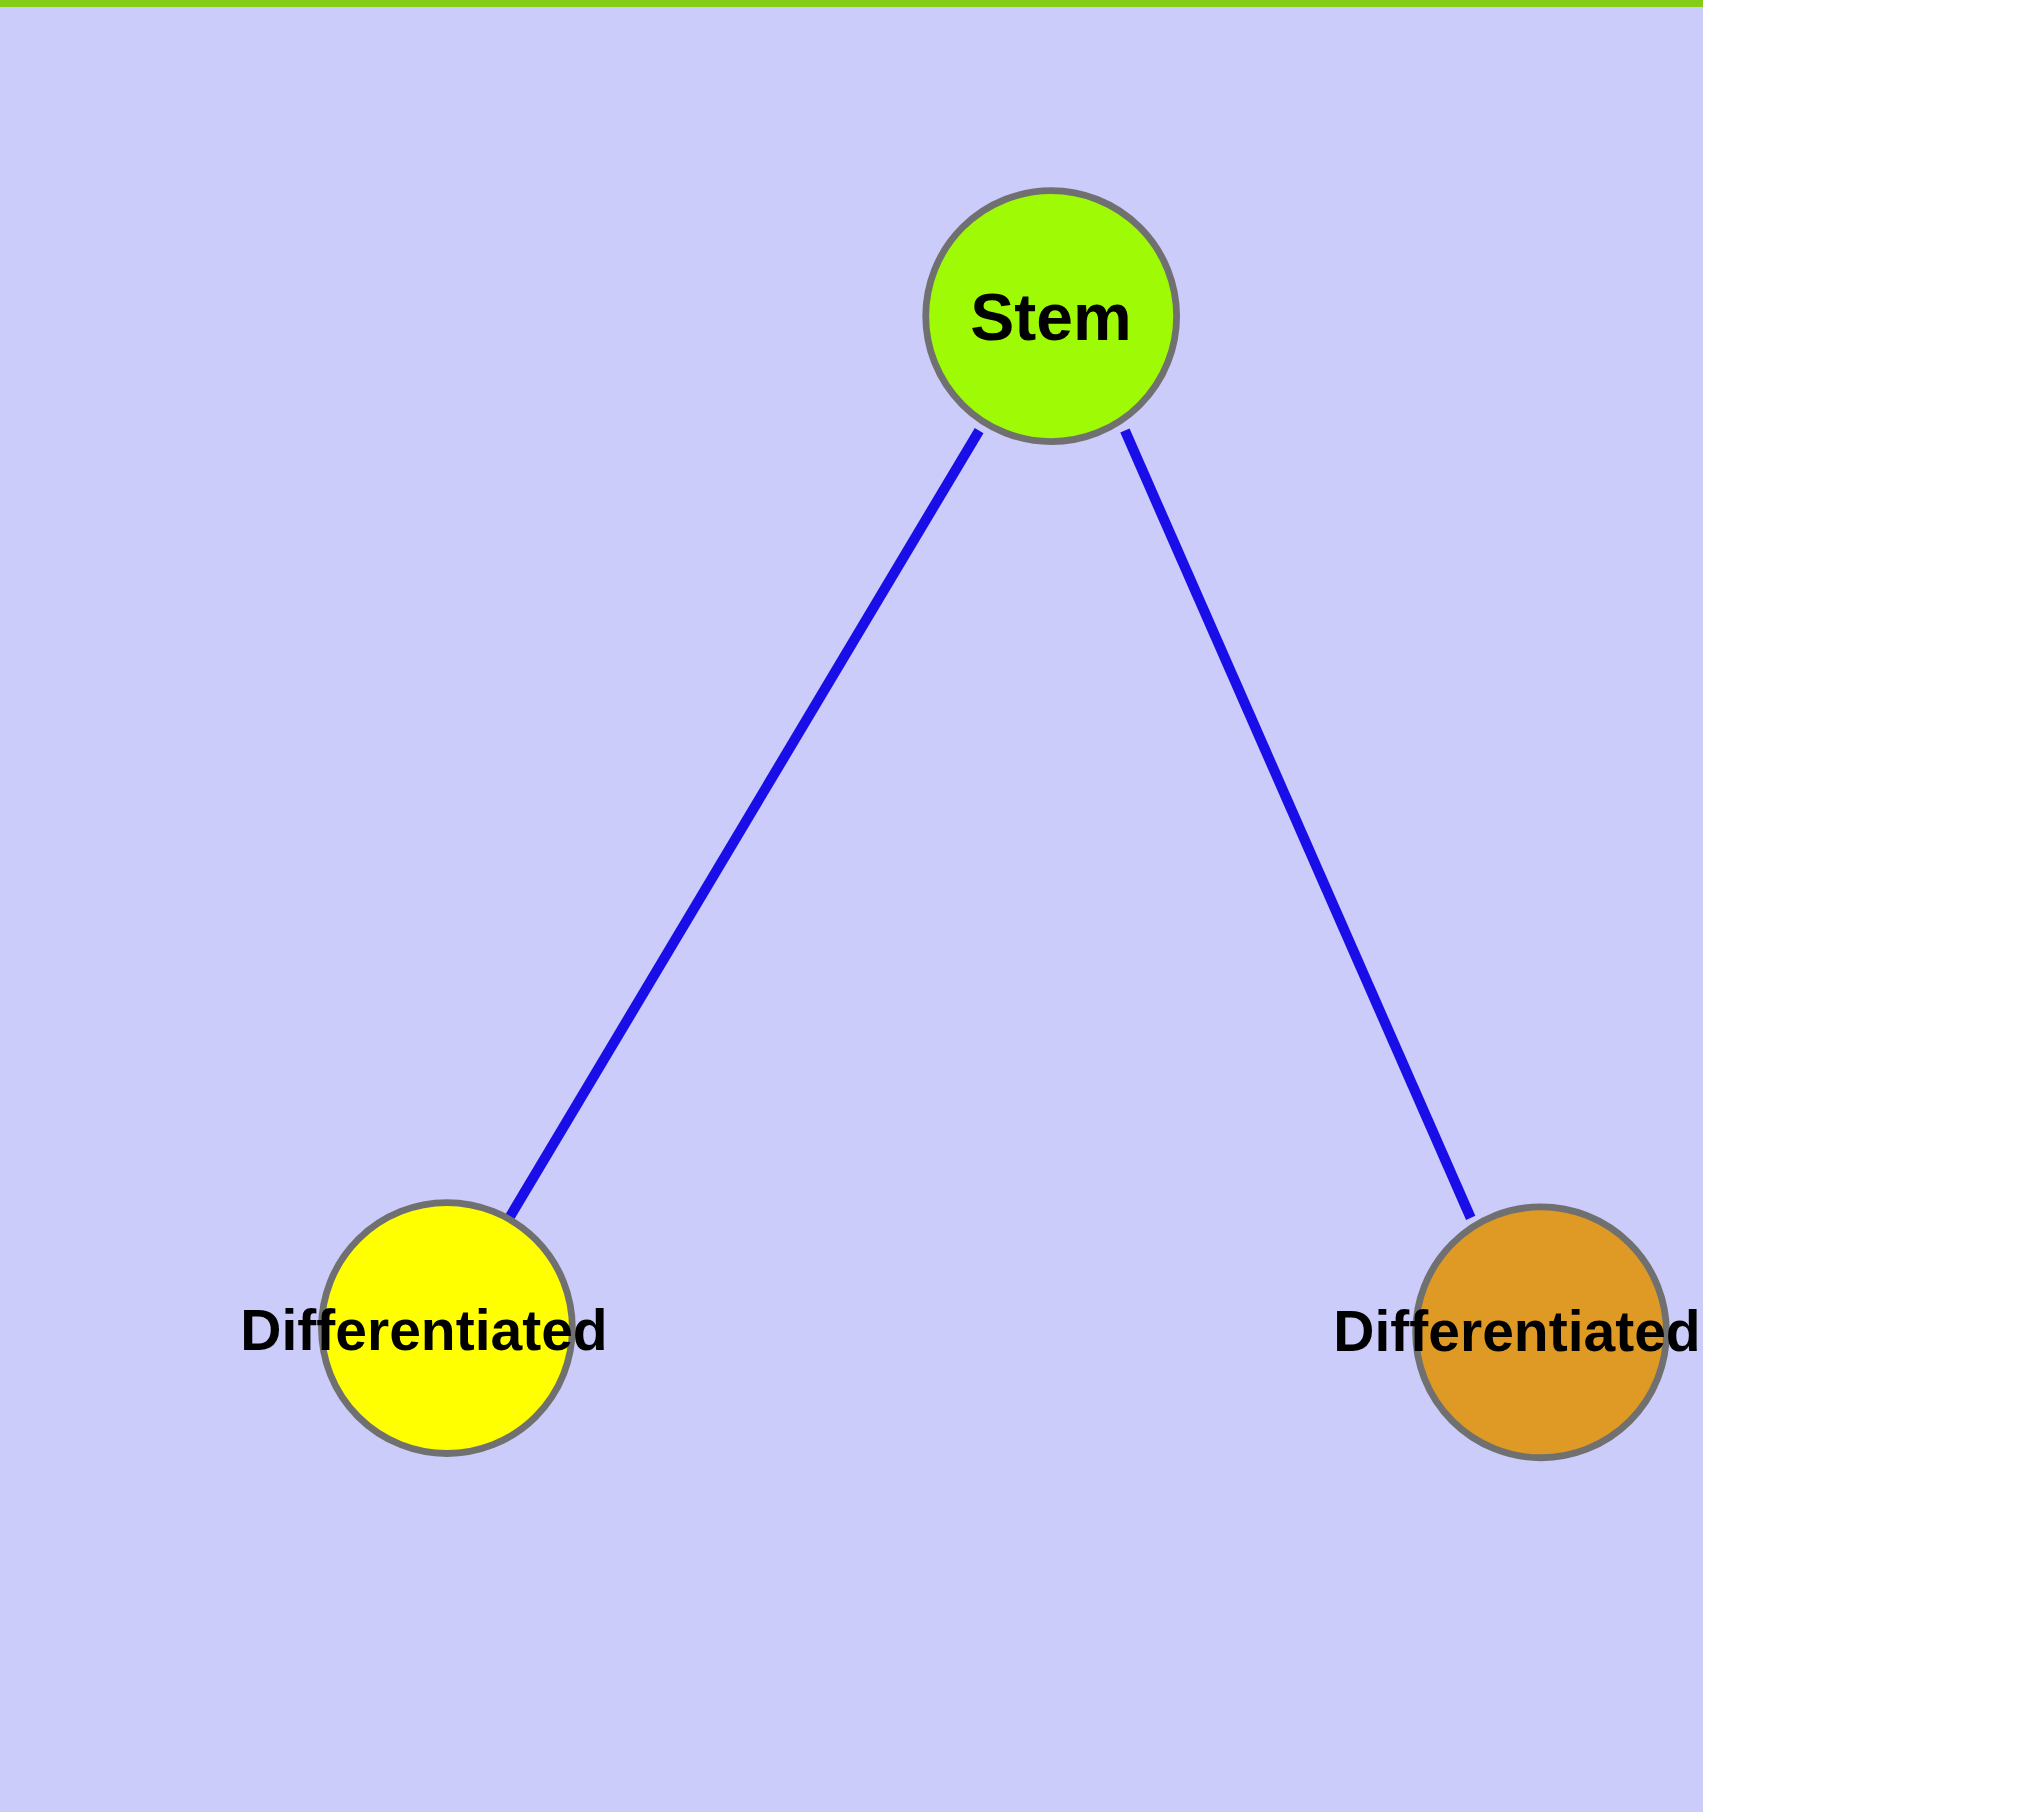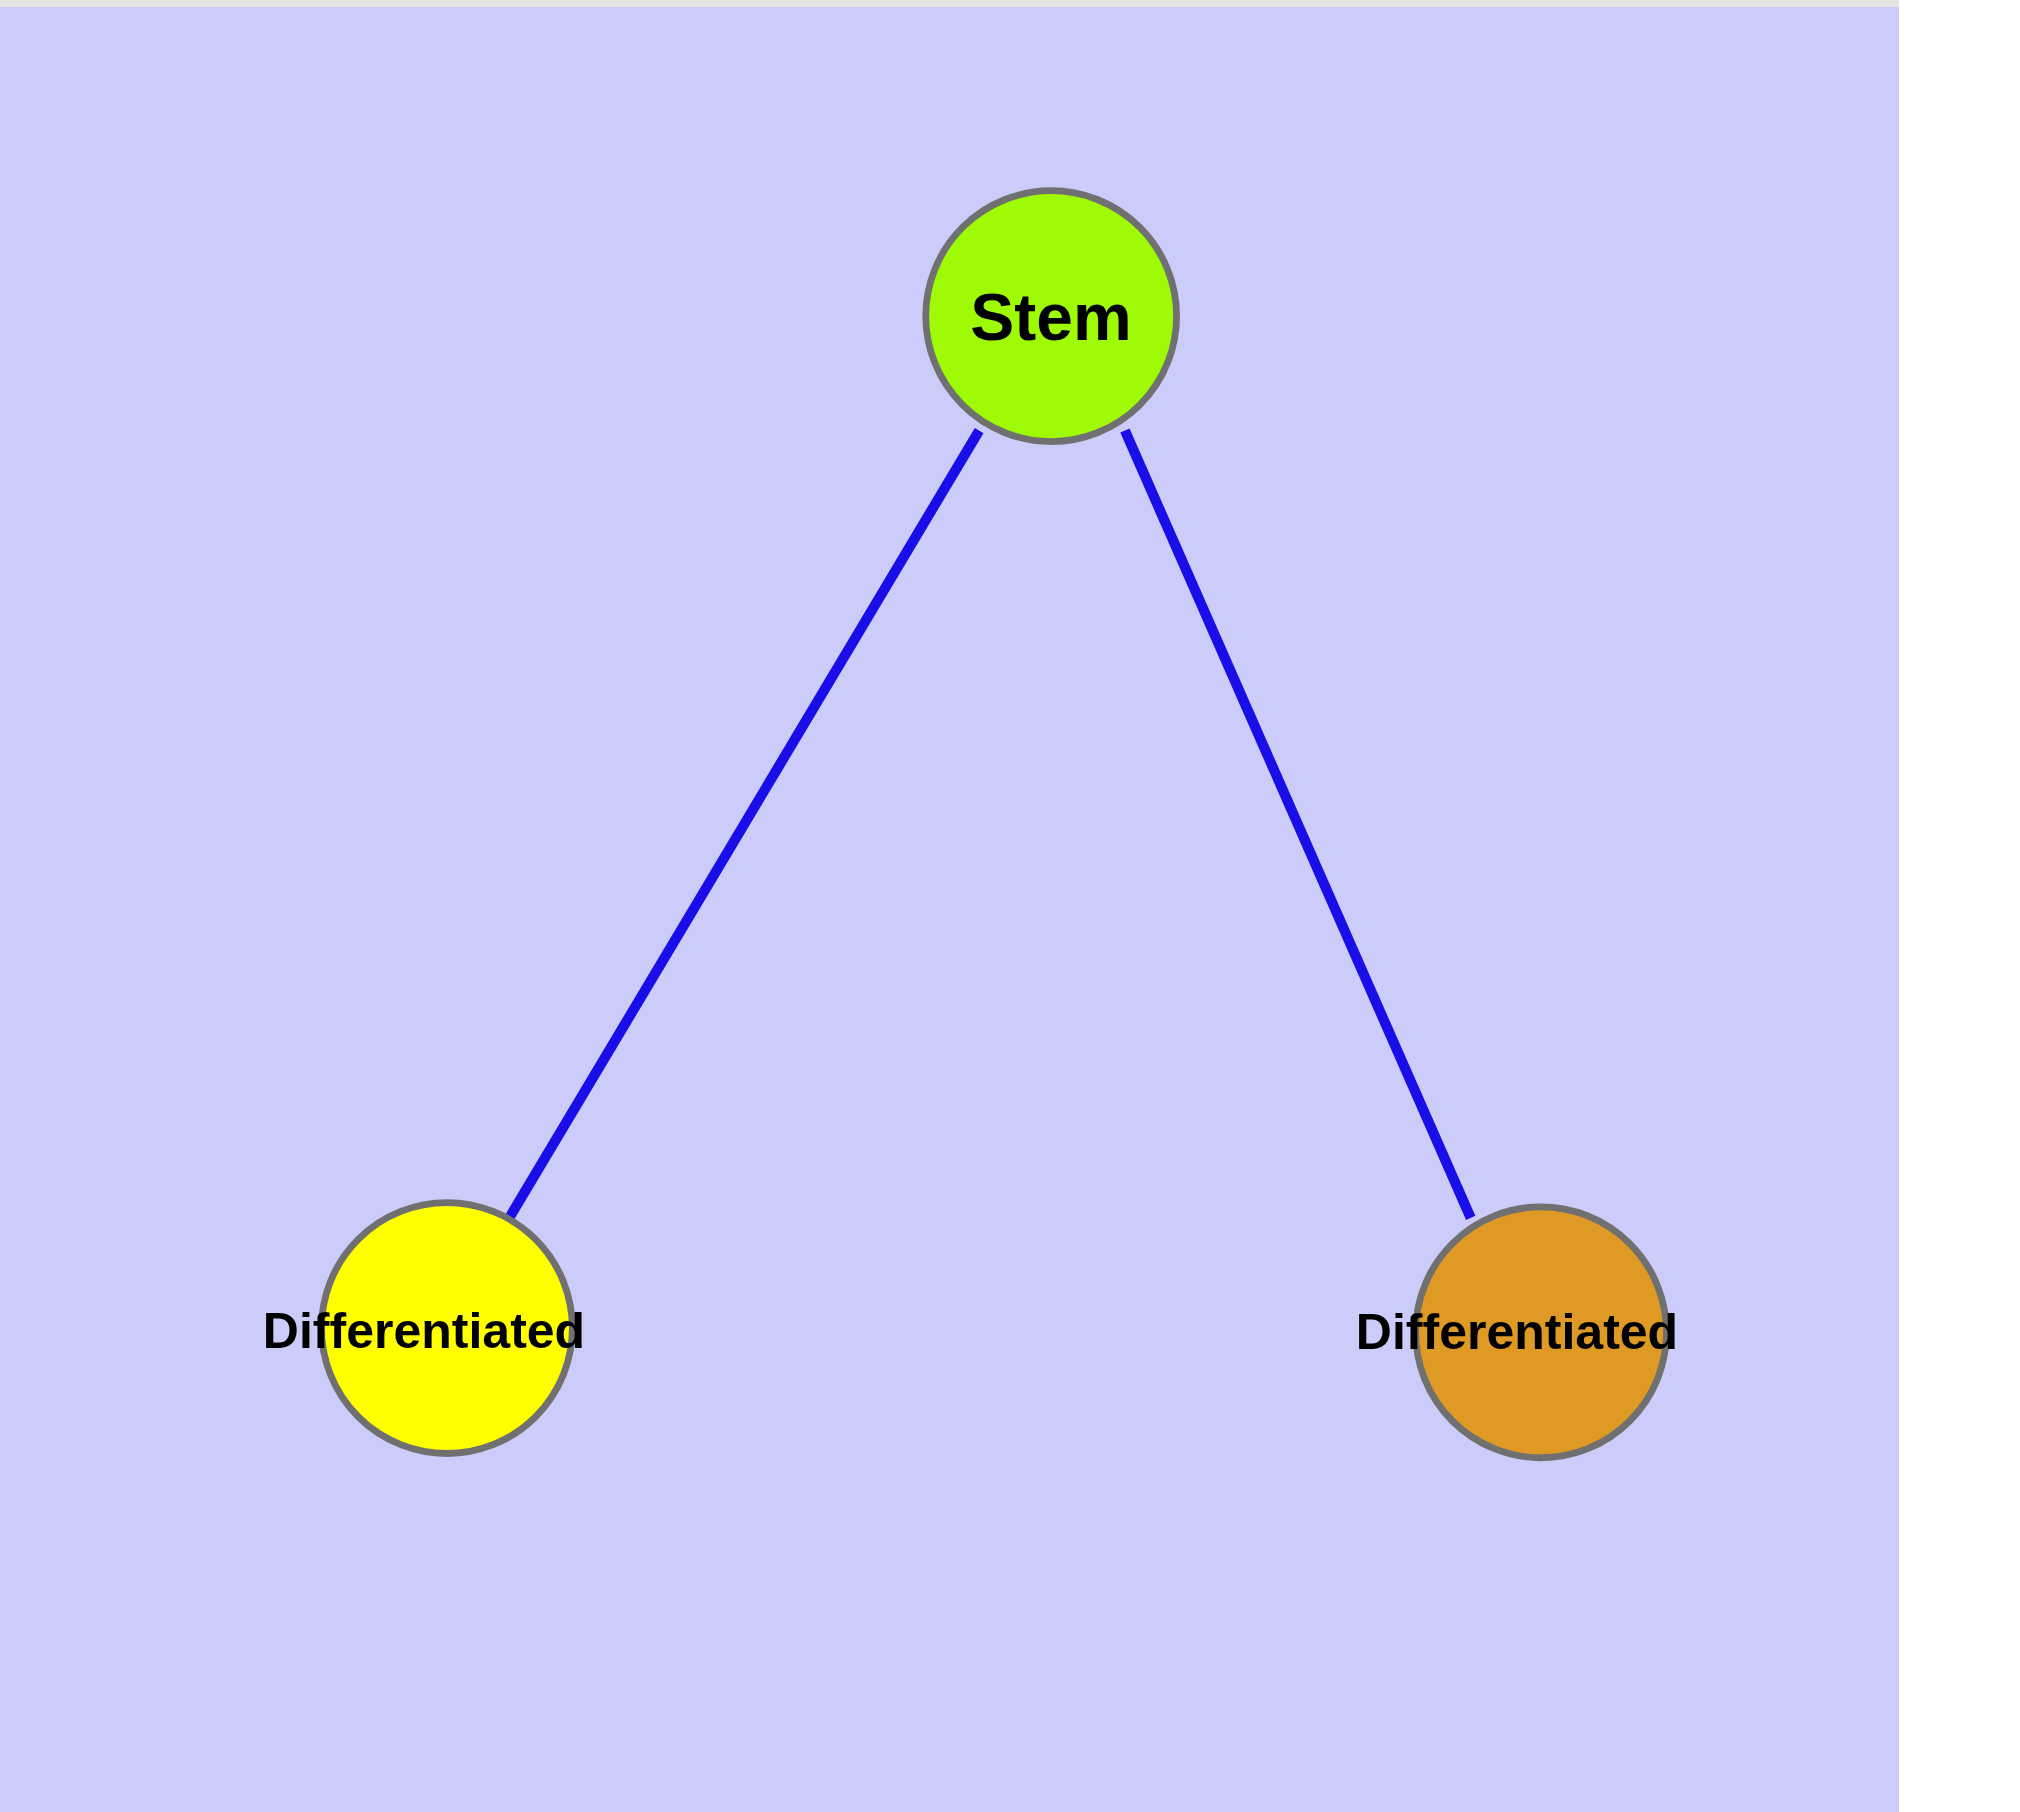--- a/index.html
+++ b/index.html
@@ -3,24 +3,24 @@
 <meta charset="utf-8">
 <title>Cell Differentiation Graph</title>
 <style>
   html, body {
     margin: 0;
     padding: 0;
     background: #ffffff;
   }
   #canvas {
     position: relative;
-    width: 1899px;
+    width: 1703px;
     height: 1812px;
     overflow: hidden;
-    background: #e5e5e5;
+    background: #84cc16;
     font-family: "Liberation Sans", sans-serif;
   }
   #plot-background {
     position: absolute;
     left: 0;
     top: 6.8px;
     width: 2021px;
     height: 1805px;
     background: #ccccfa;
   }
@@ -39,21 +39,21 @@
     text-align: center;
     white-space: nowrap;
     line-height: 1.18;
     pointer-events: none;
     transform: translate(-50%, -50%);
   }
   .label-stem {
     font-size: 66px;
   }
   .label-leaf {
-    font-size: 50px;
+    font-size: 57px;
   }
 </style>
 </head>
 <body>
 
 <div id="canvas">
 
   <div id="plot-background" style="background: rgb(204, 204, 250);"></div>
 
   <svg id="graph-svg" viewBox="0 0 2384 2138" xmlns="http://www.w3.org/2000/svg">

